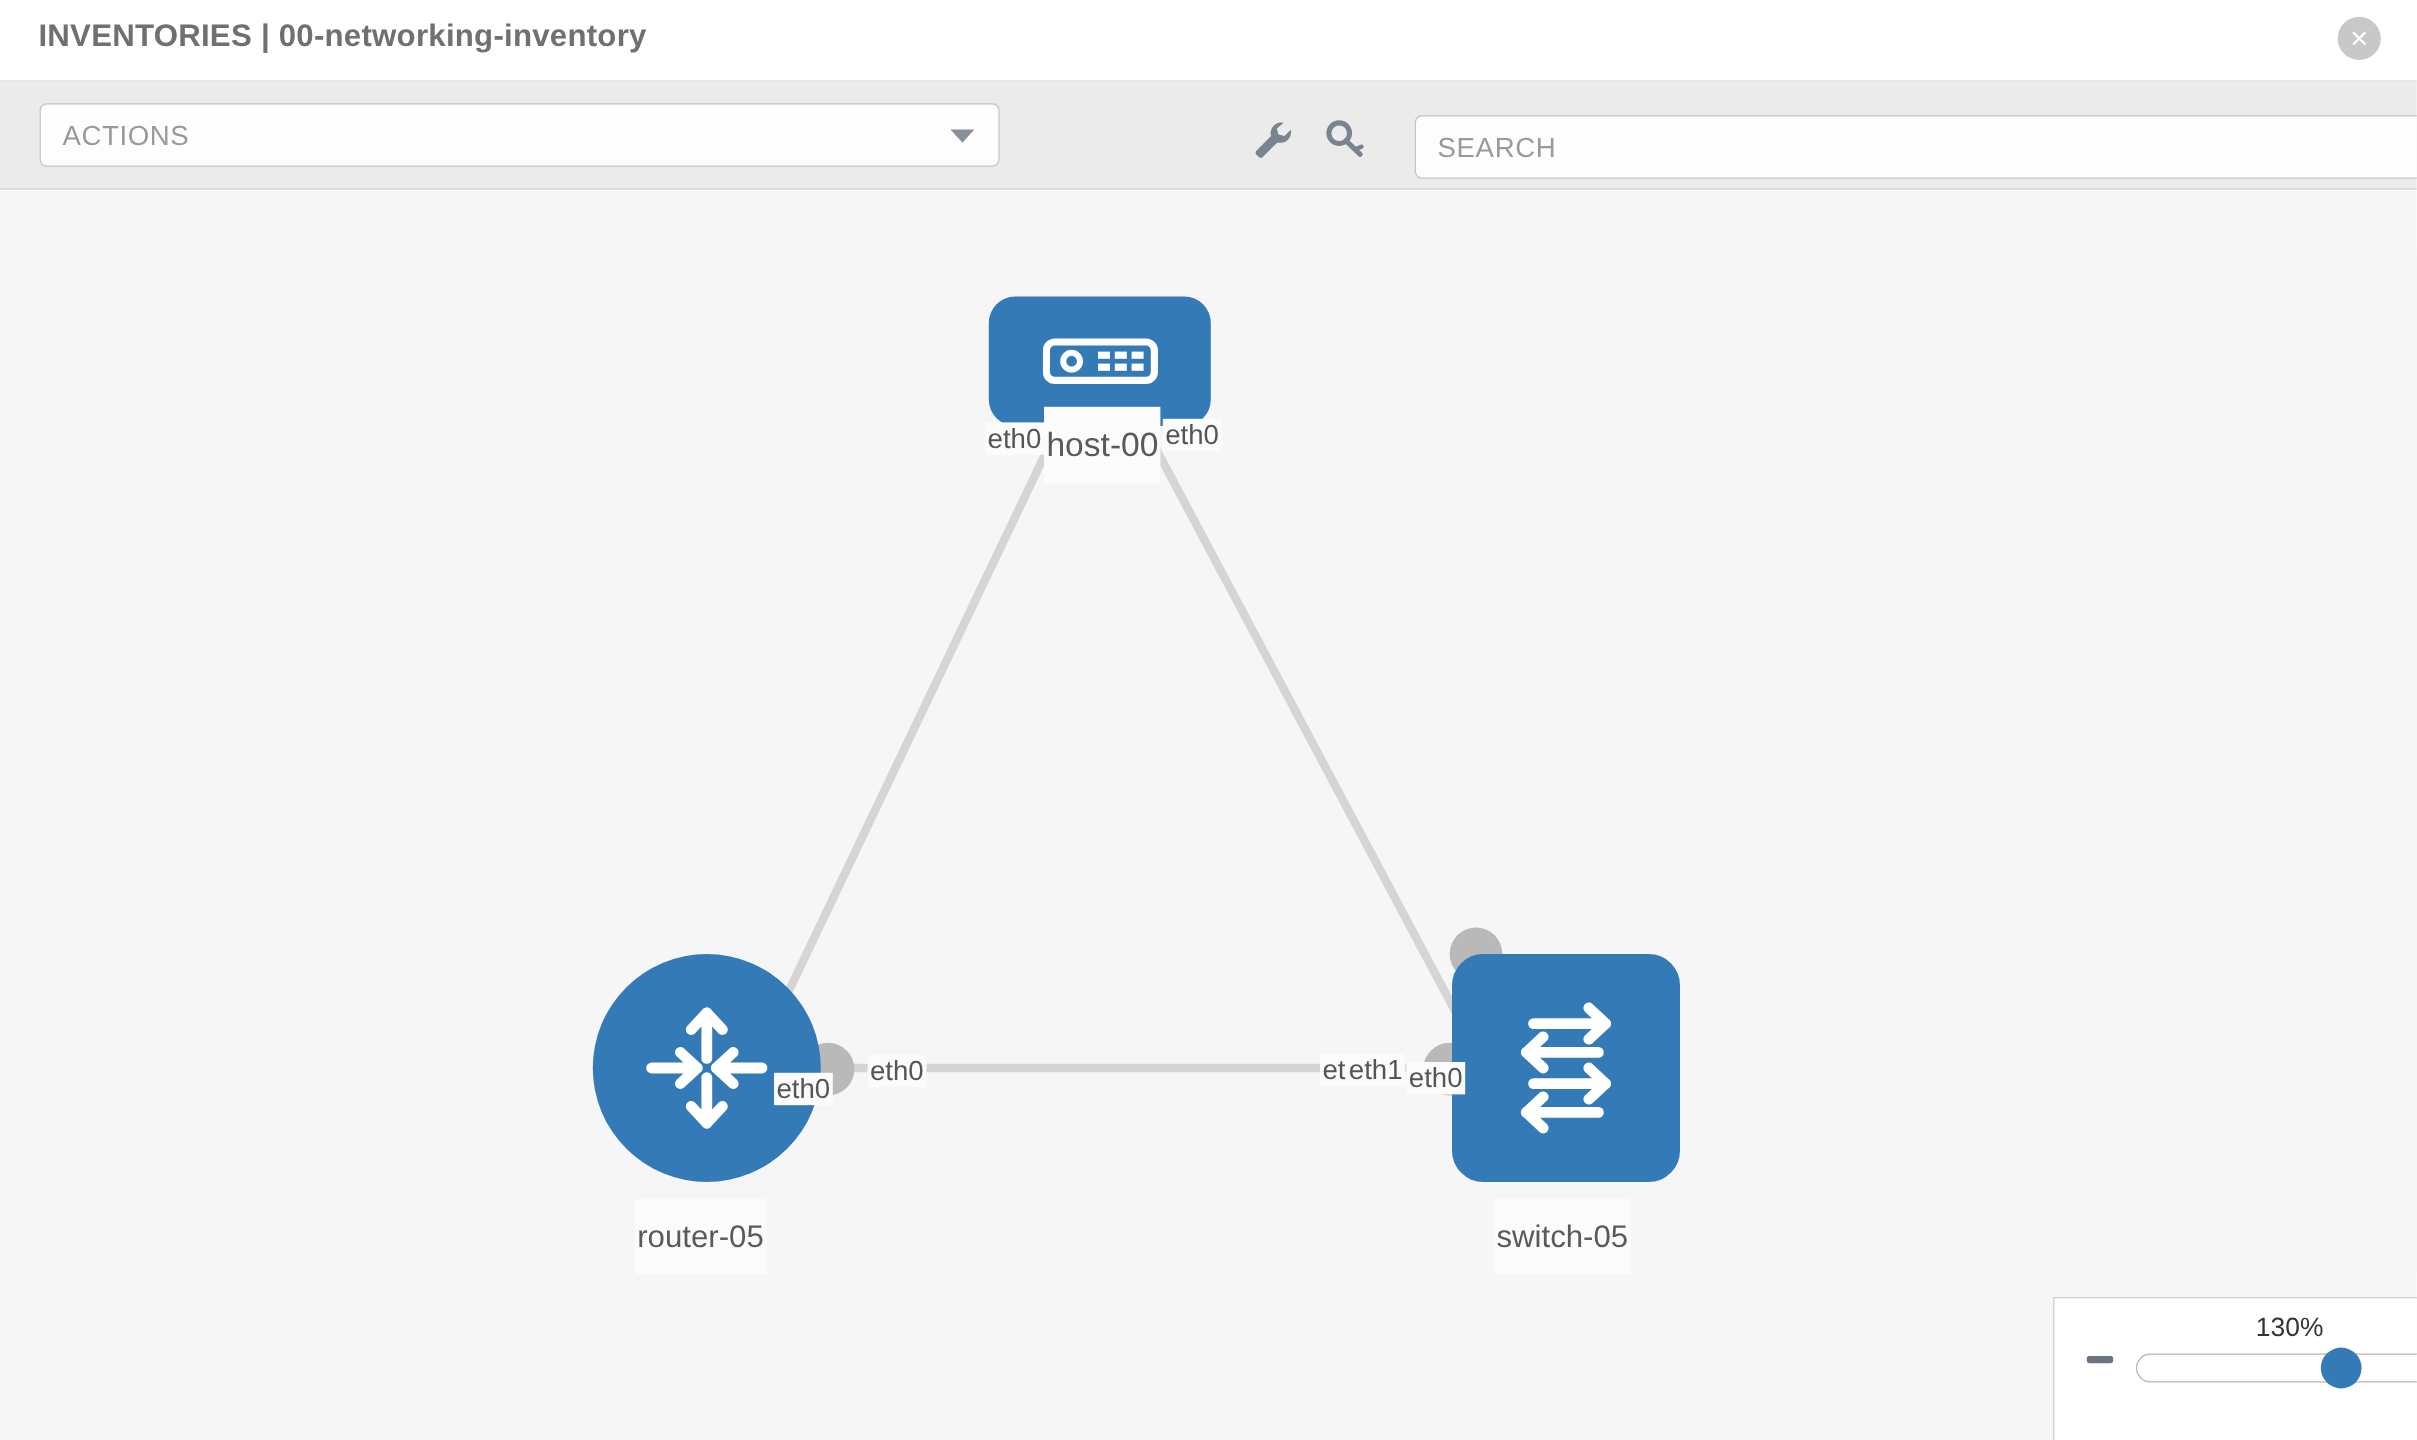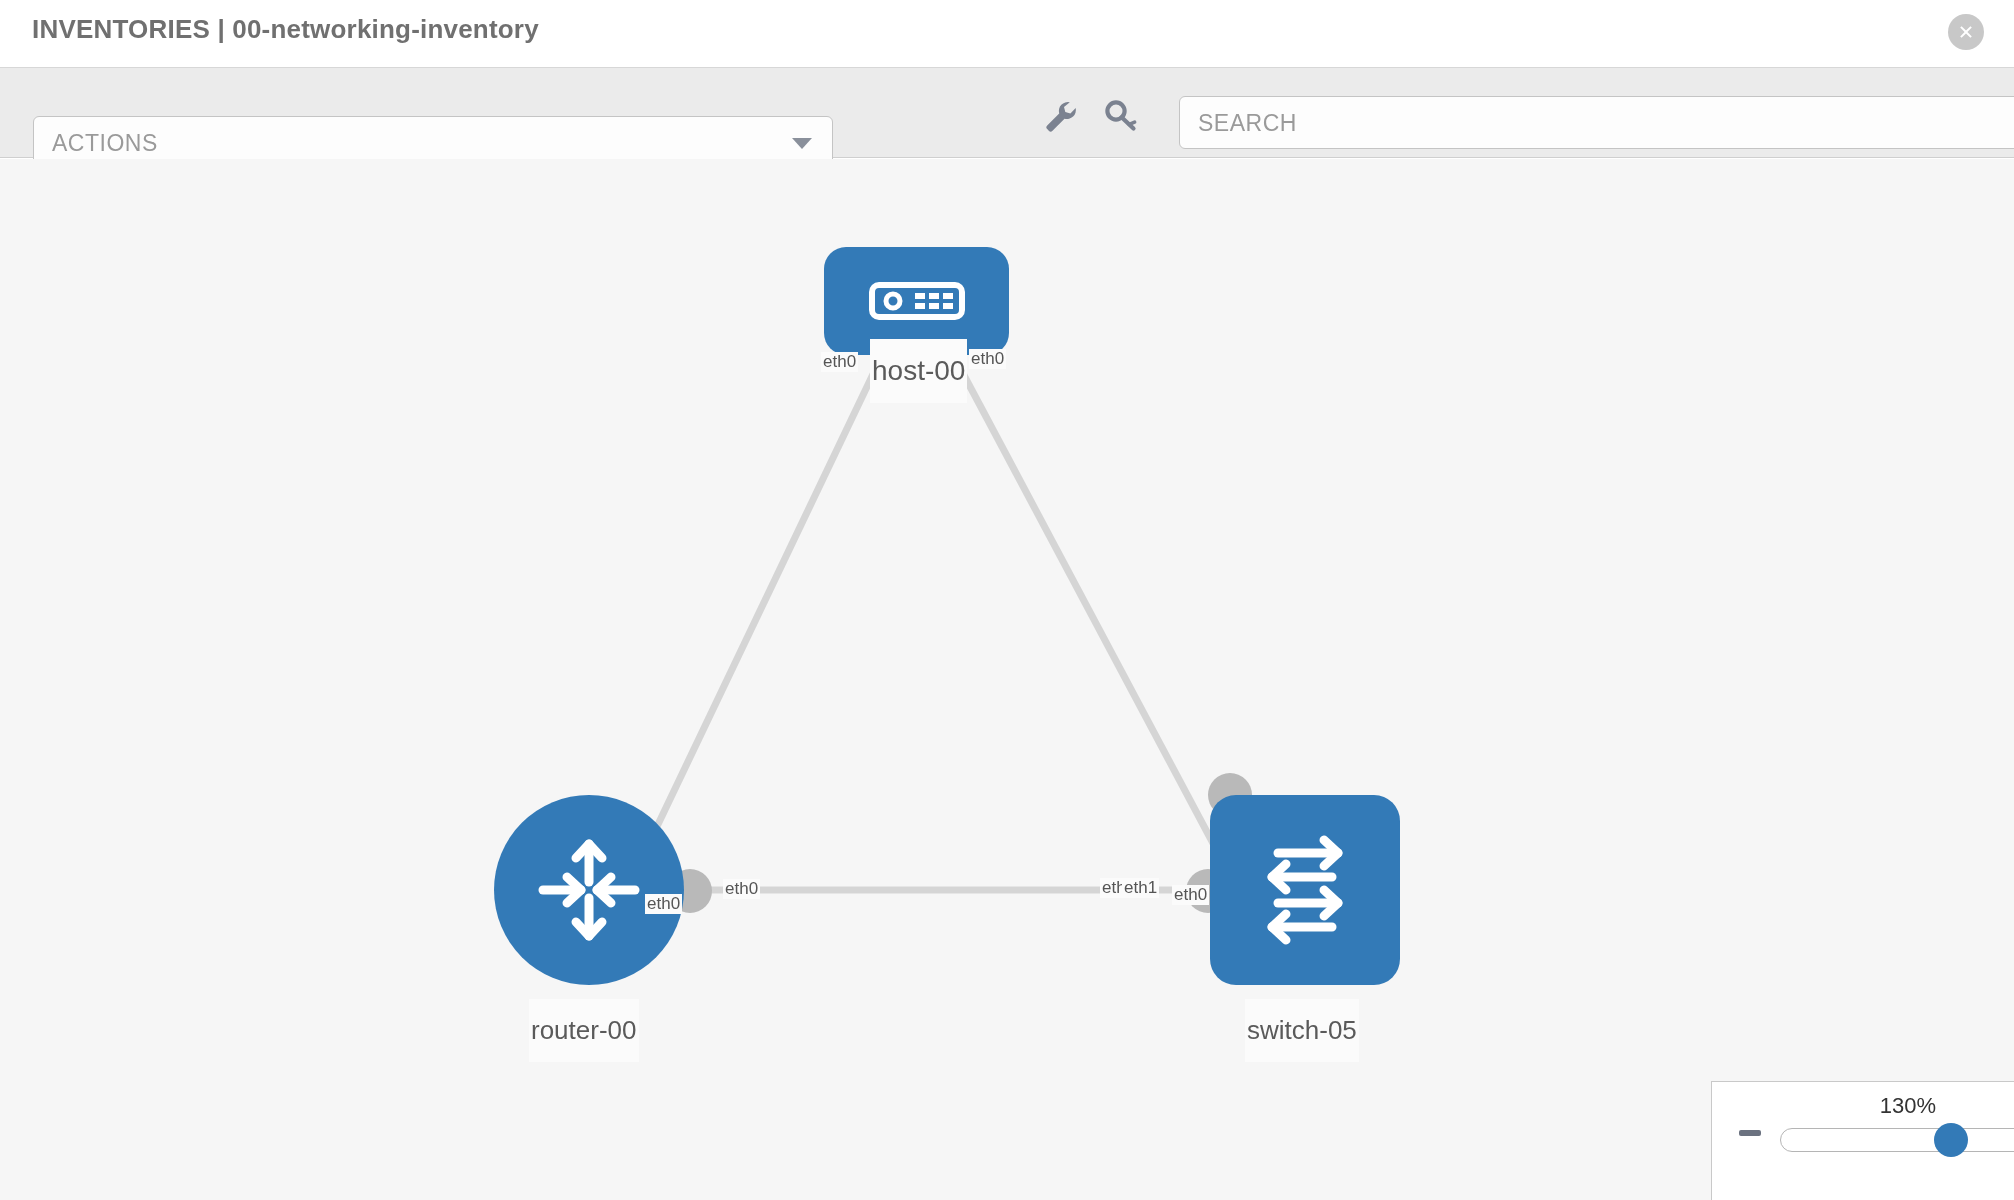--- a/index.html
+++ b/index.html
@@ -57,21 +57,20 @@
     border-bottom: 1px solid #cfcfcf;
   }
   .actions-select {
     position: absolute;
     left: 33px; top: 18px;
     width: 800px; height: 53px;
     background: #fdfdfd;
     border: 1px solid #c4c4c4;
     border-radius: 6px;
     cursor: pointer;
-    margin-top: 30px;
   }
   .actions-select .lbl {
     position: absolute;
     left: 18px; top: 13px;
     font-size: 23px;
     color: #9a9a9a;
     letter-spacing: 0.5px;
   }
   .caret {
     width: 0; height: 0;
@@ -147,21 +146,21 @@
   }
 
   .socket {
     position: absolute;
     background: #b9b9b9;
     border-radius: 50%;
   }
 
   .edge-label {
     position: absolute;
-    font-size: 17px;
+    font-size: 23px;
     color: #555555;
     background: #fbfbfb;
     white-space: nowrap;
     padding: 0 2px;
   }
 
   
   .zoom-panel {
     position: absolute;
     left: 1711px; top: 1081px;
@@ -295,21 +294,21 @@
 
             <path d="M14 60 L52 60"></path>
             <path d="M38 47 L52 60 L38 73"></path>
 
             <path d="M106 60 L68 60"></path>
             <path d="M82 47 L68 60 L82 73"></path>
           </g>
         </svg>
       </div>
     </div>
-    <div class="node-label" style="left:529px; top:840px;">router-00</div>
+    <div class="node-label" style="left:529px; top:840px;">router-05</div>
     <div class="edge-label" style="left:645px; top:735px;">eth0</div>
     <div class="edge-label" style="left:723px; top:720px;">eth0</div>
 
     <div class="node" style="left:1210px; top:636px; width:190px; height:190px;">
       <div class="shape" style="left:0; top:0; width:190px; height:190px; border-radius:26px;">
         <svg width="126" height="126" viewBox="0 0 126 126">
           <g fill="none" stroke="#ffffff" stroke-width="9" stroke-linecap="round" stroke-linejoin="round">
 
             <path d="M36 26 L96 26"></path>
             <path d="M82 13 L96 26 L82 39"></path>

